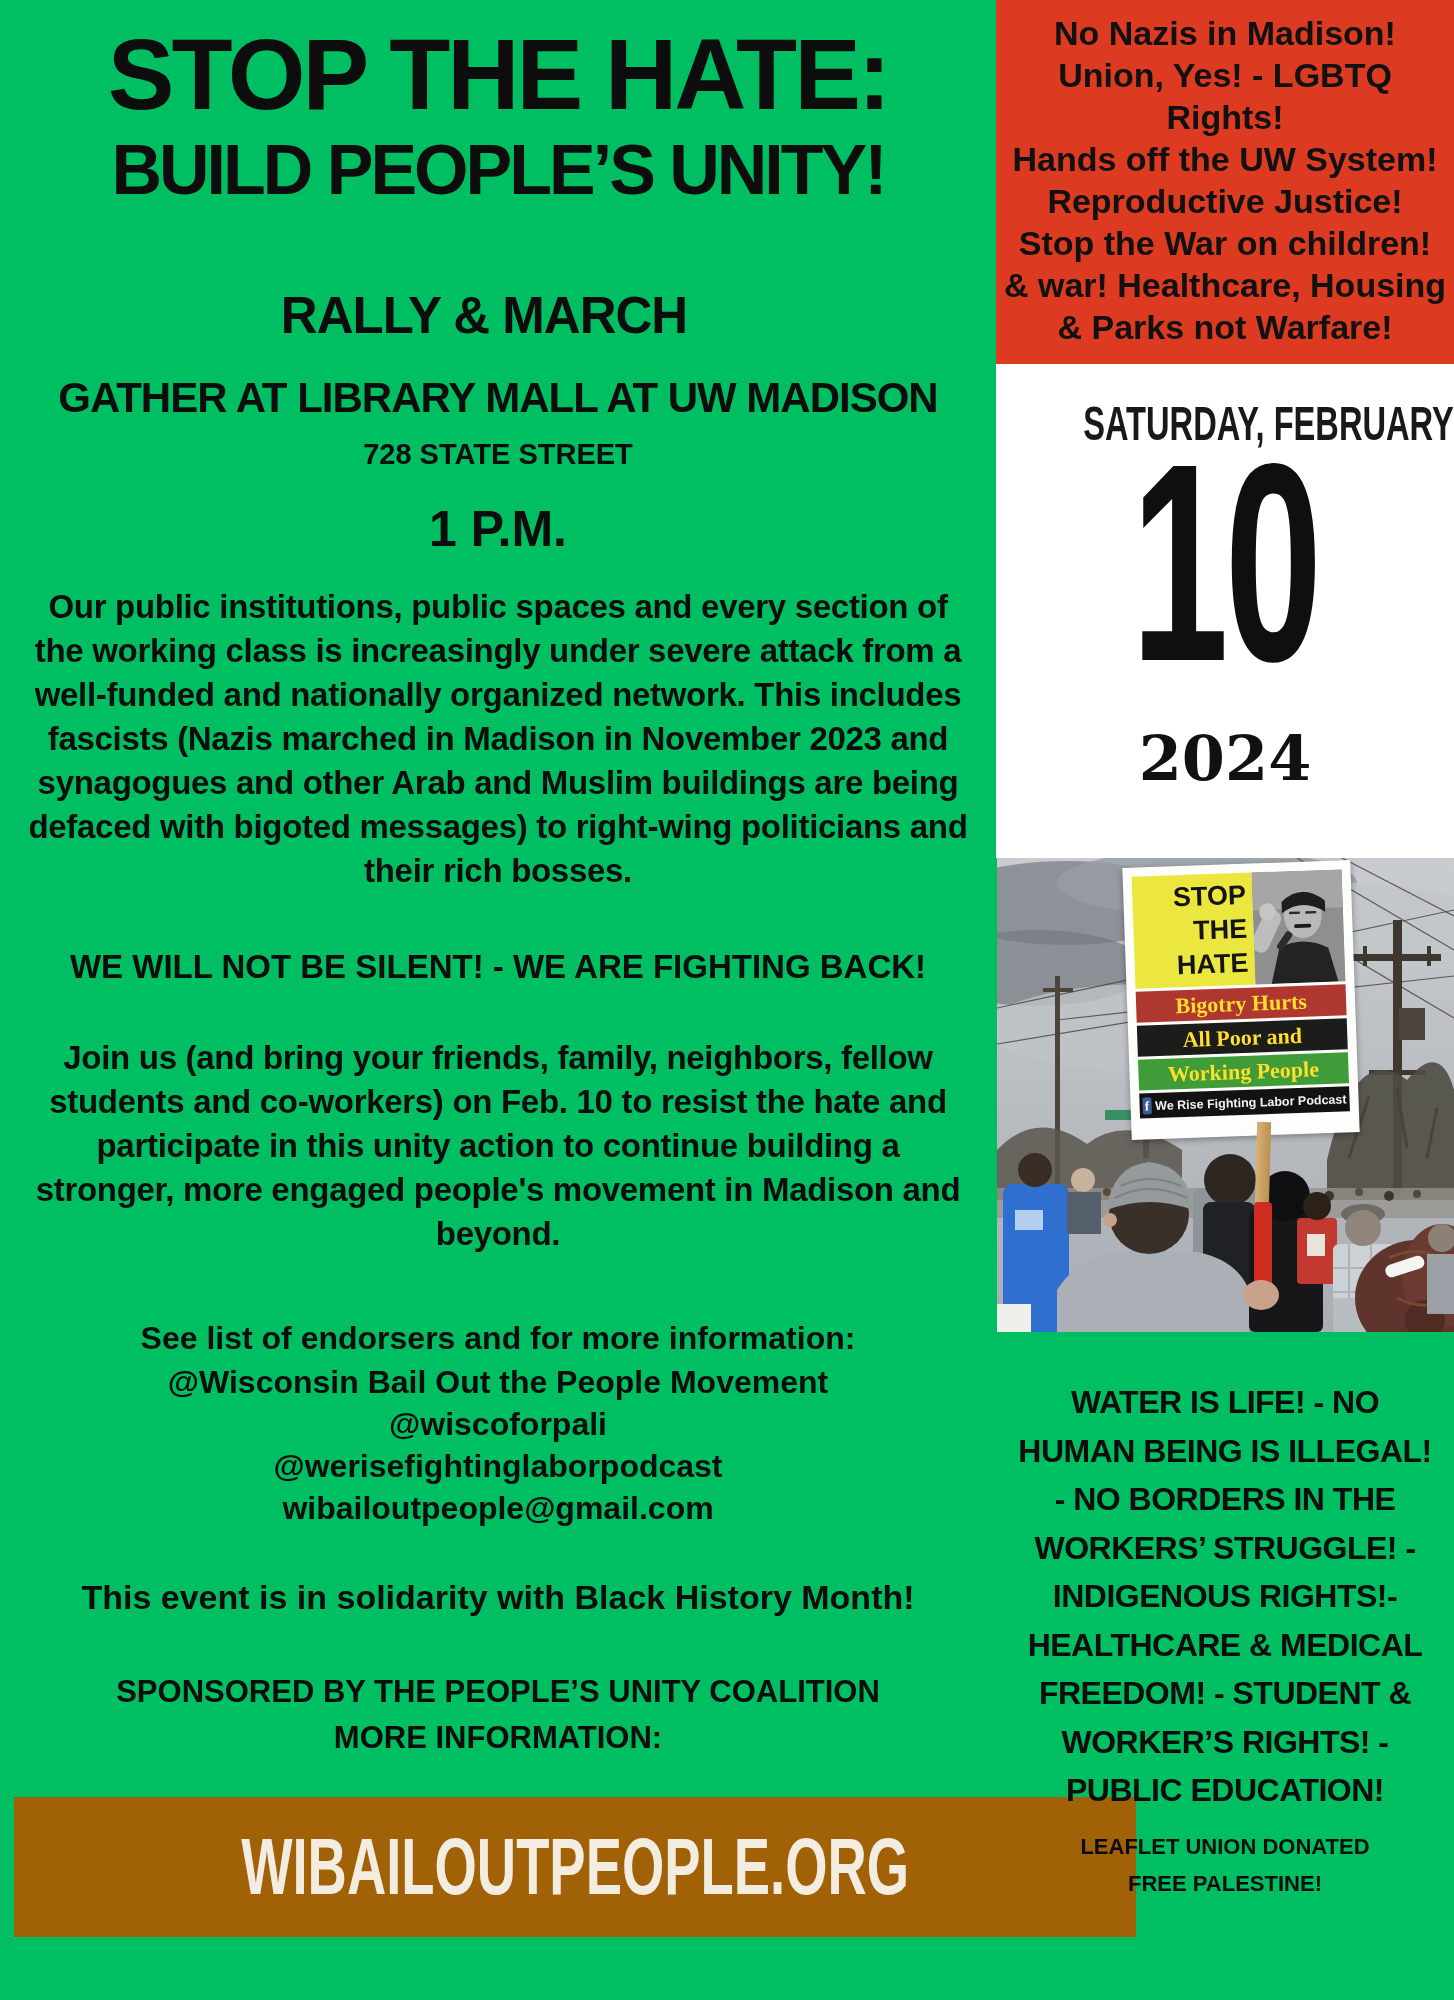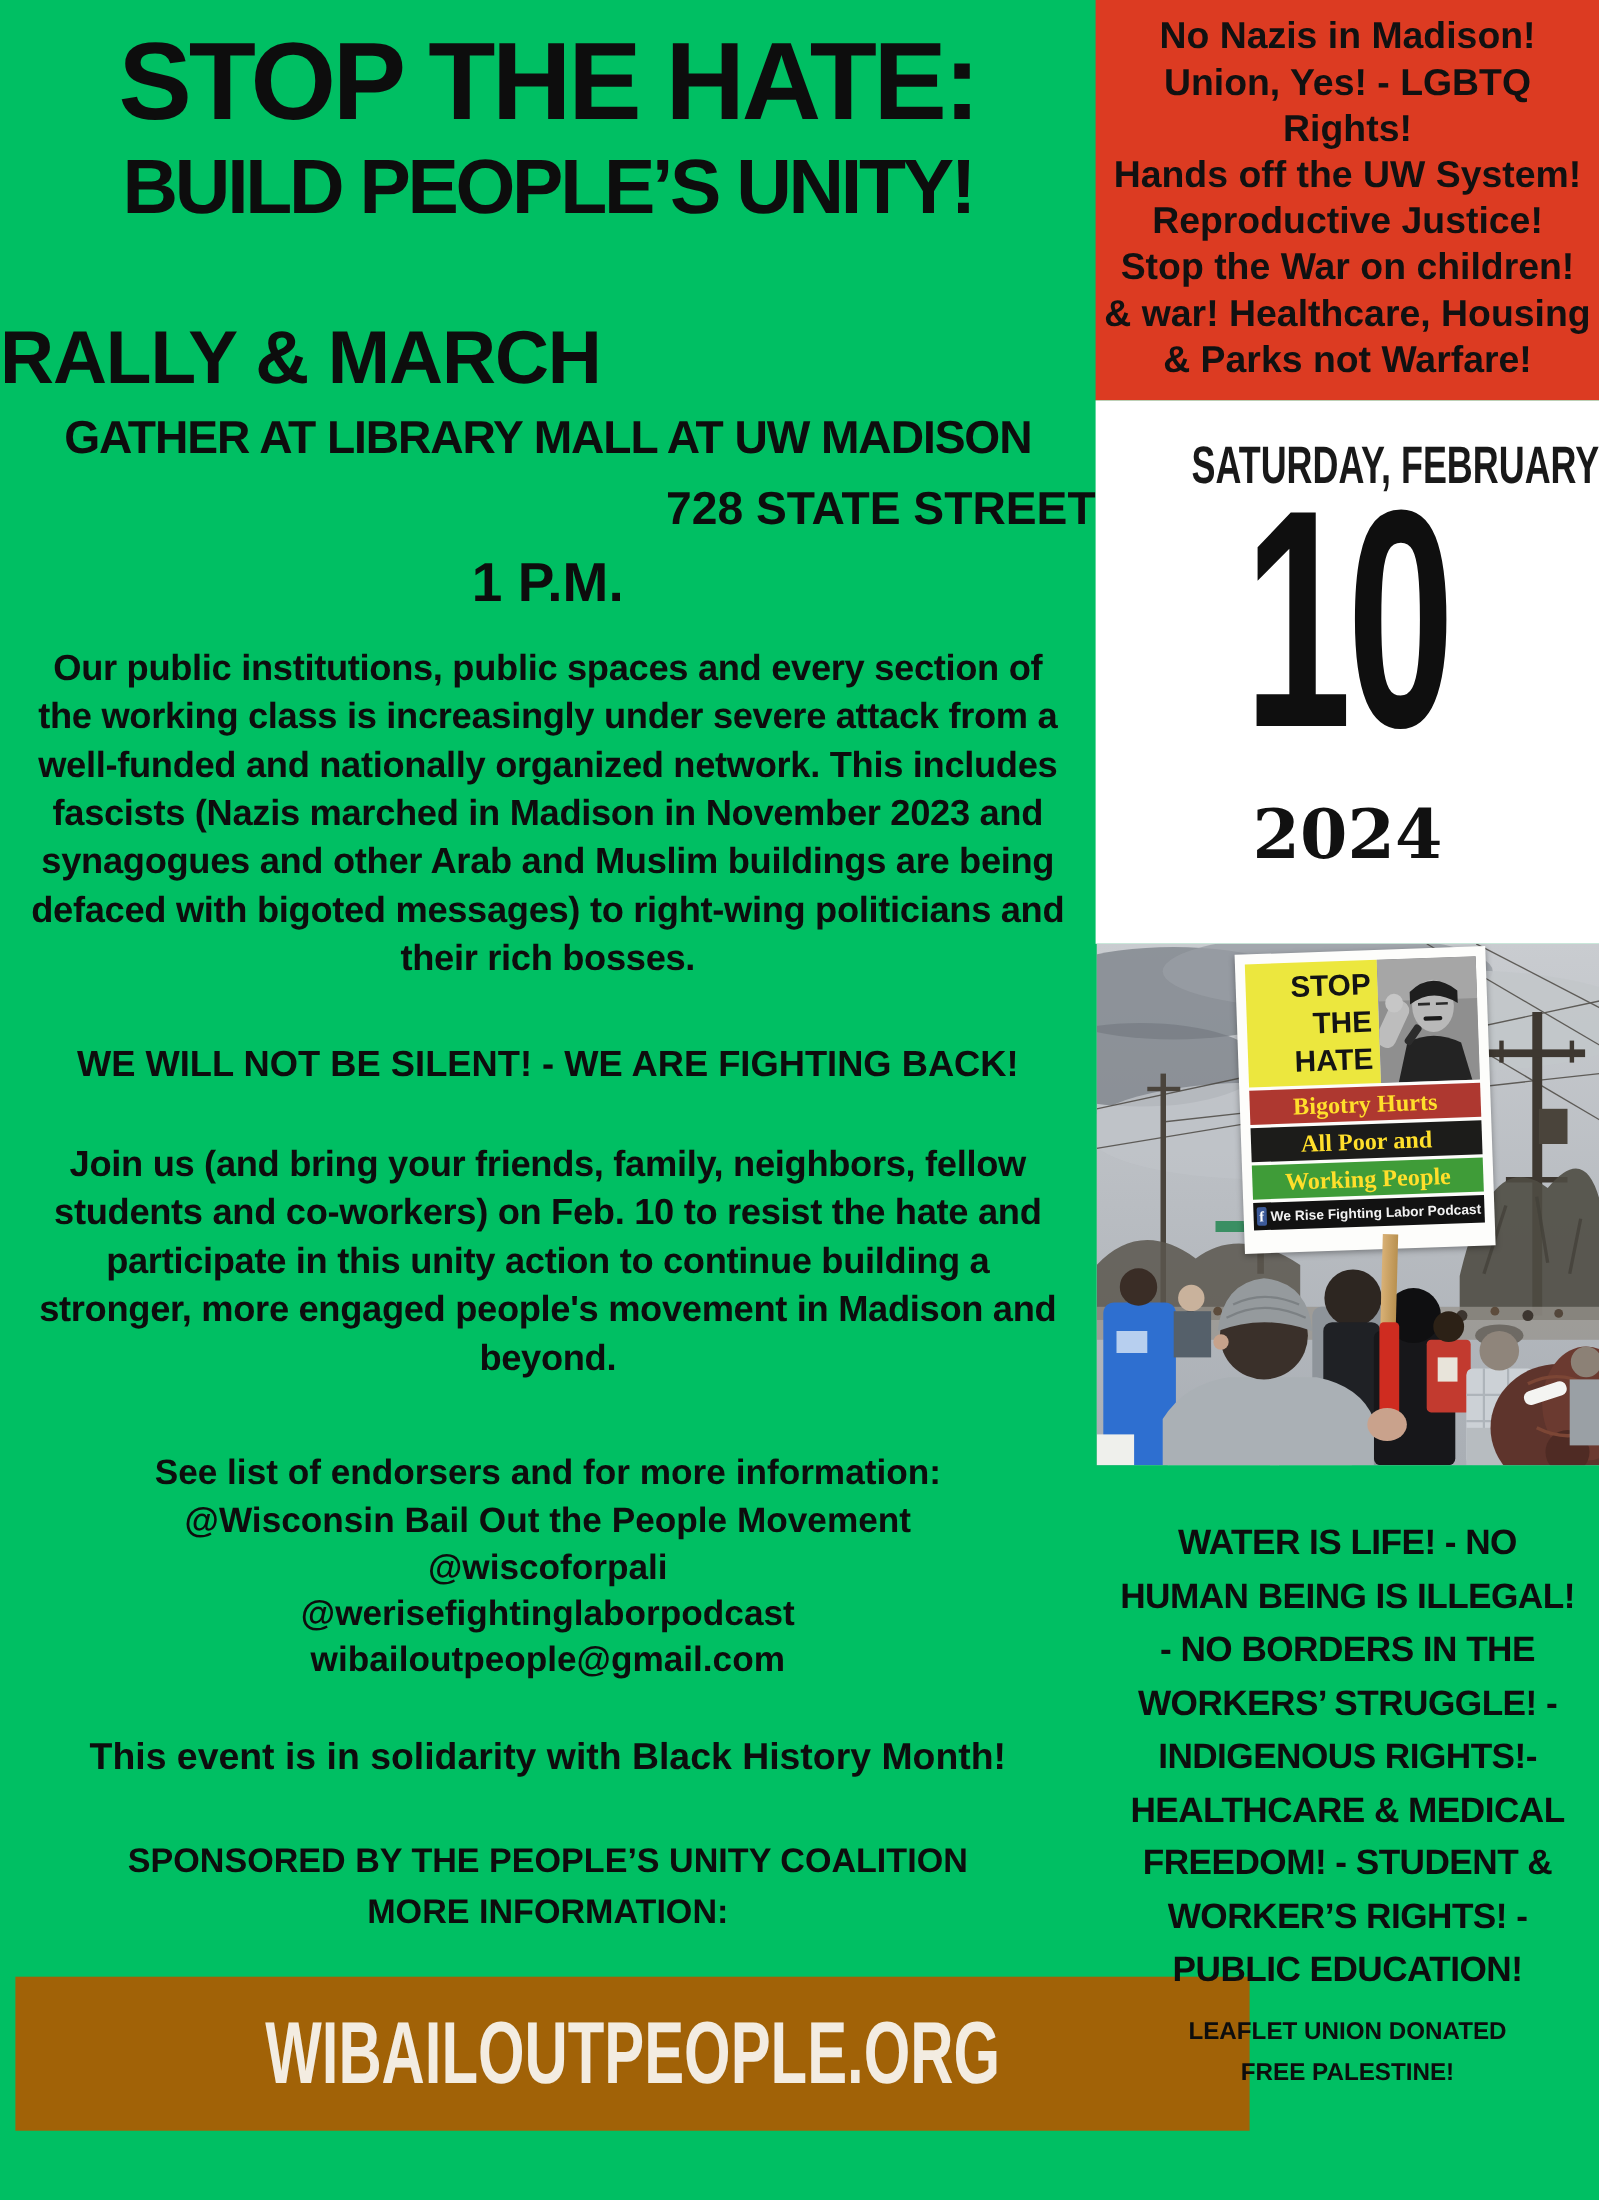--- a/index.html
+++ b/index.html
@@ -4,26 +4,26 @@
 <style>
   html,body{margin:0;padding:0;background:#dadada;}
   .poster{position:relative;width:1454px;height:2000px;background:#00bf63;overflow:hidden;
           font-family:"Liberation Sans",sans-serif;color:#0d0d0d;}
   
   .lcol{position:absolute;left:0;top:0;width:996px;height:2000px;}
   .l-title1{position:absolute;left:0;top:22px;width:996px;text-align:center;
             font-size:100px;font-weight:bold;letter-spacing:-3px;line-height:1.05;}
   .l-title2{position:absolute;left:0;top:134px;width:996px;text-align:center;
             font-size:70px;font-weight:bold;letter-spacing:-3px;line-height:1.05;}
-  .l-rally{position:absolute;left:0;top:286px;width:968px;
-           font-size:68px;font-weight:bold;letter-spacing:-1px;}
+  .l-rally{position:absolute;left:0;top:286px;width:968px;text-align:center;
+           font-size:51px;font-weight:bold;letter-spacing:-1px;}
   .l-gather{position:absolute;left:0;top:374px;width:996px;text-align:center;
             font-size:42px;font-weight:bold;letter-spacing:-1px;}
-  .l-street{position:absolute;left:0;top:438px;width:996px;text-align:right;
-            font-size:42px;font-weight:bold;}
+  .l-street{position:absolute;left:0;top:438px;width:996px;text-align:center;
+            font-size:29px;font-weight:bold;}
   .l-time{position:absolute;left:0;top:500px;width:996px;text-align:center;
           font-size:50px;font-weight:bold;}
   .l-body{position:absolute;left:20px;top:585px;width:956px;text-align:center;
           font-size:33px;line-height:44px;font-weight:bold;letter-spacing:-0.3px;}
   .l-fight{position:absolute;left:20px;top:948px;width:956px;text-align:center;
            font-size:33px;font-weight:bold;}
   .l-join{position:absolute;left:24px;top:1036px;width:948px;text-align:center;
           font-size:33px;line-height:44px;font-weight:bold;letter-spacing:-0.3px;}
   .l-see{position:absolute;left:20px;top:1320px;width:956px;text-align:center;
          font-size:32px;font-weight:bold;}

